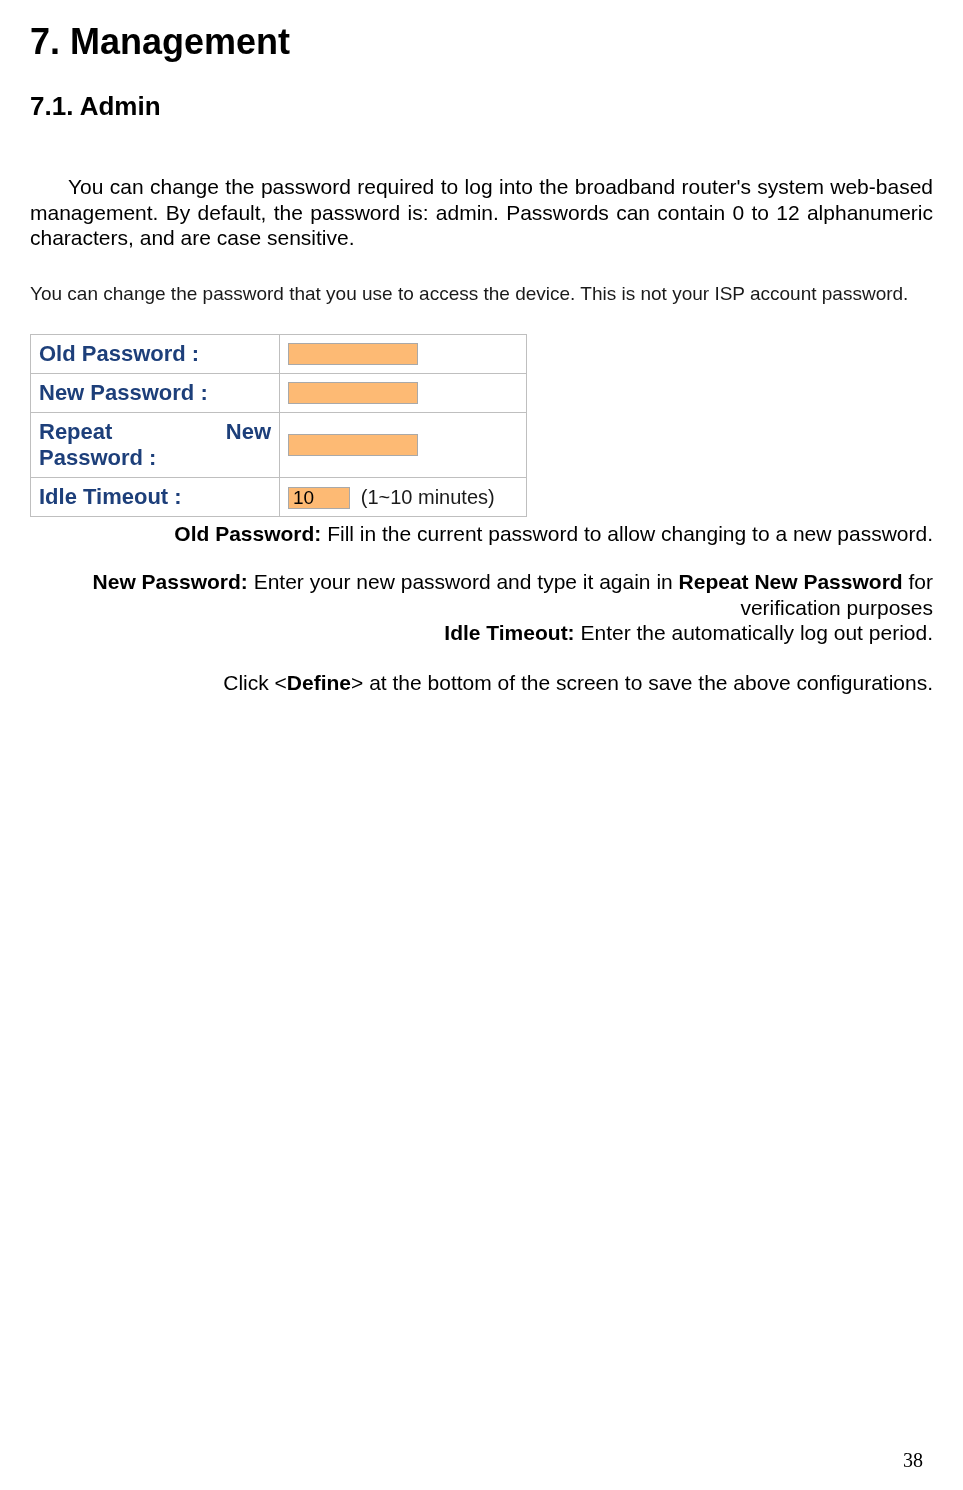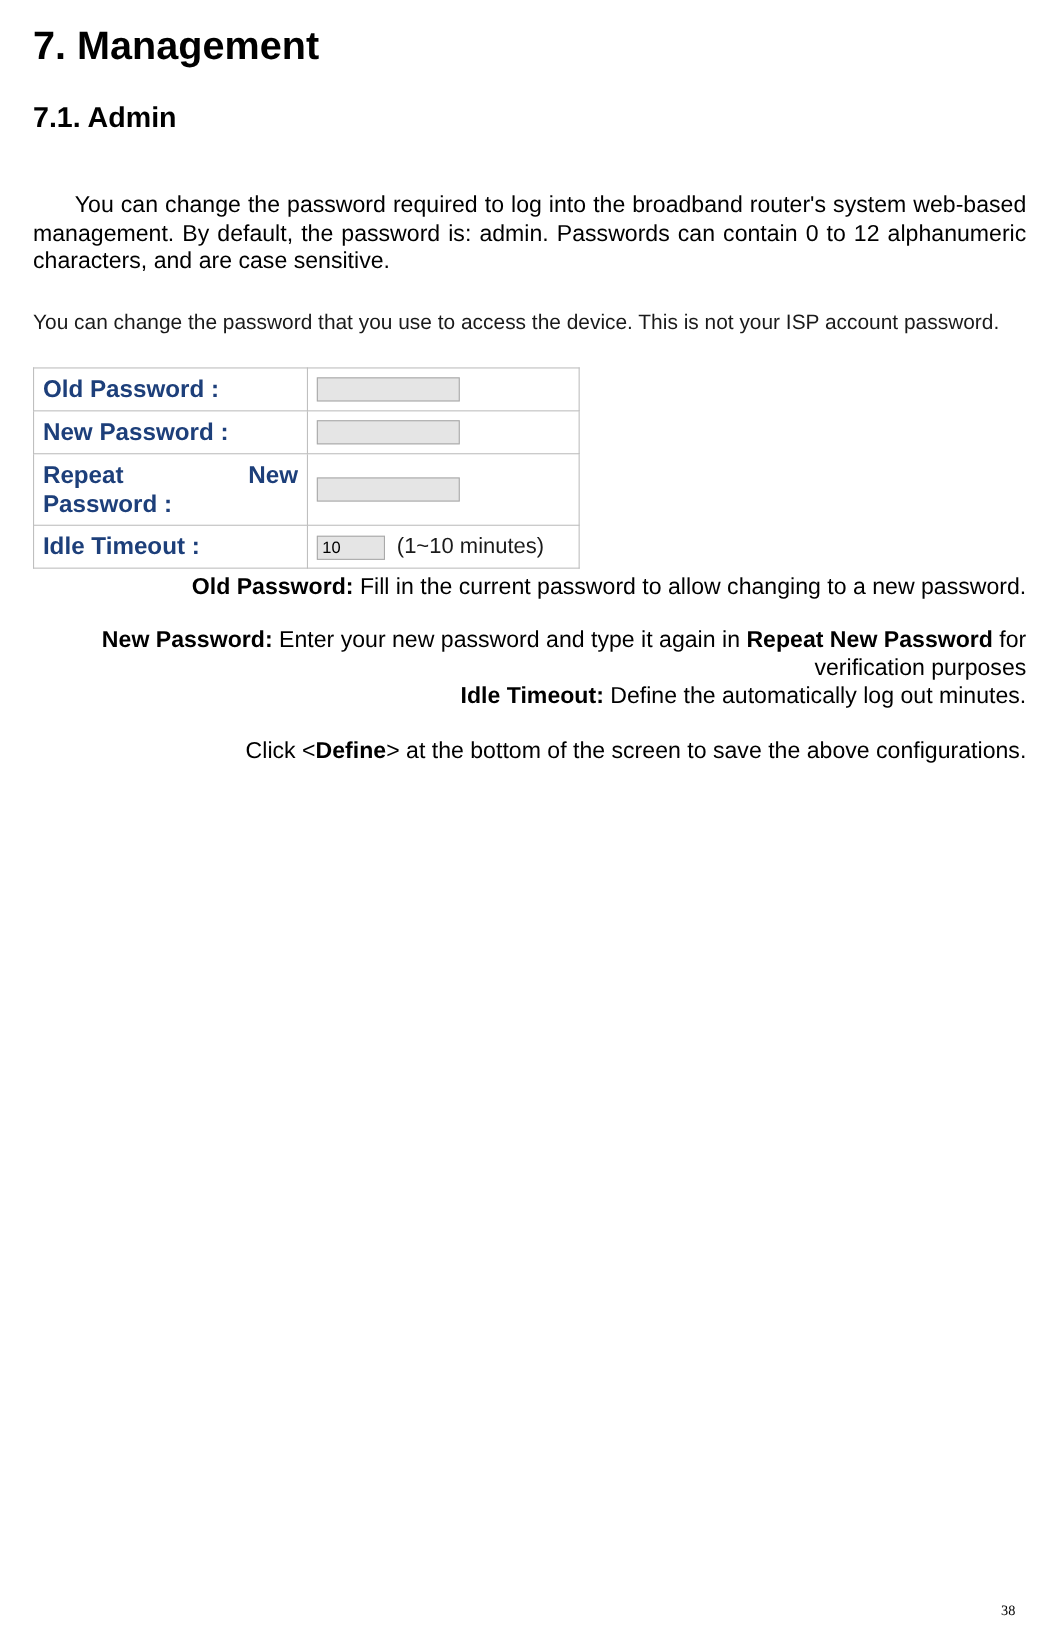--- a/index.html
+++ b/index.html
@@ -67,24 +67,24 @@
     font-size:22px;
   }
   table.form td.value{
     width:230px;
     font-family:"Segoe UI",Tahoma,sans-serif;
     font-size:17px;
     color:#1a1a1a;
   }
   .text-input{
     border:1px solid #a9a9a9;
-    background:#e5e5e5;
+    background:#fdba74;
     height:22px;
     width:130px;
-    font-size:15px;
+    font-size:19px;
     padding:1px 4px;
     box-sizing:border-box;
   }
   .text-input.small{ width:62px; }
   .after-input{ margin-left:6px; color:#1a1a1a; font-size:20px;}
   
   .body-text{
     font-family:Arial,Helvetica,sans-serif;
     font-size:21px;
     line-height:1.22;
@@ -94,21 +94,21 @@
   .body-text p{ margin:0 0 0 0;}
   .body-text .item{ margin-top:0;}
   .body-text .indent{ padding-left:58px; display:block;}
   .spacer-sm{height:22px}
   .spacer-md{height:24px}
   .page-num{
     position:absolute;
     bottom:18px;
     right:40px;
     font-family:"Times New Roman",Times,serif;
-    font-size:13px;
+    font-size:20px;
   }
   b{font-weight:bold}
 </style>
 </head>
 <body>
 
 <h1>7. Management</h1>
 <h2>7.1. Admin</h2>
 
 <div class="intro"><span class="first-indent"></span><span>You can change the password required to log into the broadband router's system web-based management. By default, the password is: admin. Passwords can contain 0 to 12 alphanumeric characters, and are case sensitive.</span></div>
@@ -150,21 +150,21 @@
 <div class="body-text">
   <p class="item">
     <b>Old Password:</b><span> Fill in the current password to allow changing to a new password.</span>
   </p>
   <div class="spacer-sm"></div>
   <p class="item">
     <b>New Password:</b><span> Enter your new password and type it again in </span><b>Repeat New Password</b><span> for</span>
     <span class="indent">verification purposes</span>
   </p>
   <p class="item">
-    <b>Idle Timeout:</b><span> Define the automatically log out minutes.</span>
+    <b>Idle Timeout:</b><span> Enter the automatically log out period.</span>
   </p>
   <div class="spacer-md"></div>
   <p class="item">
     <span>Click &lt;</span><b>Define</b><span>&gt; at the bottom of the screen to save the above configurations.</span>
   </p>
 </div>
 
 <div class="page-num">38</div>
 
 </body></html>

